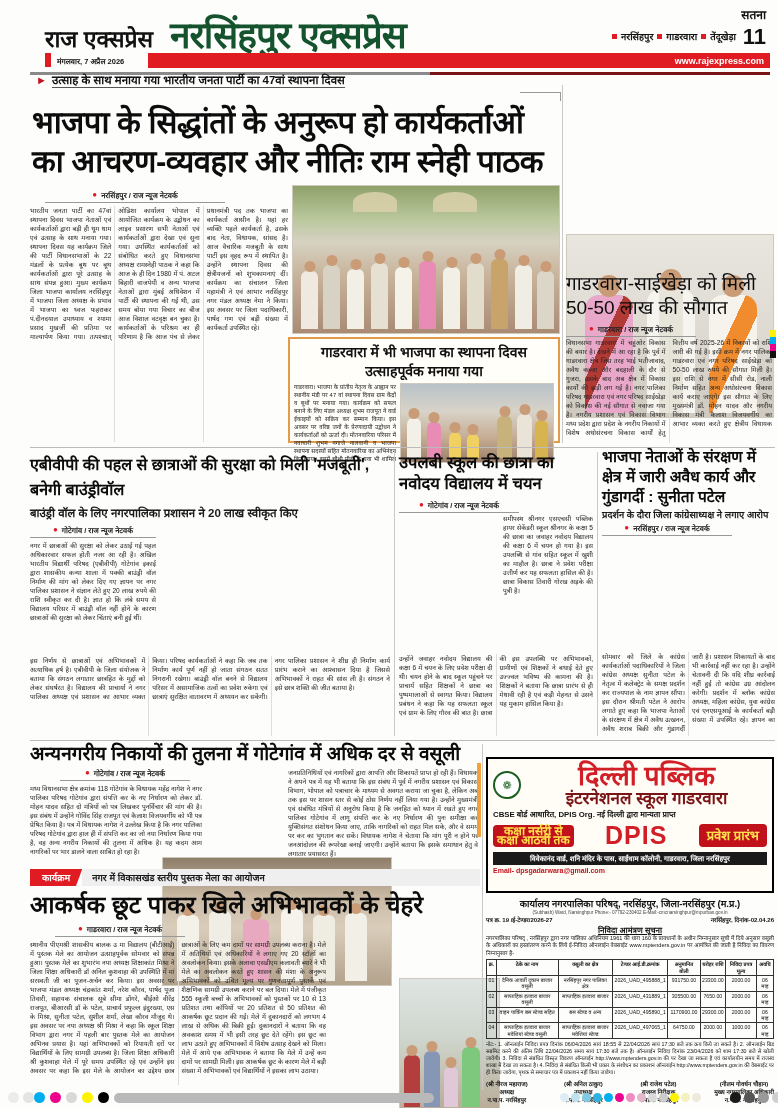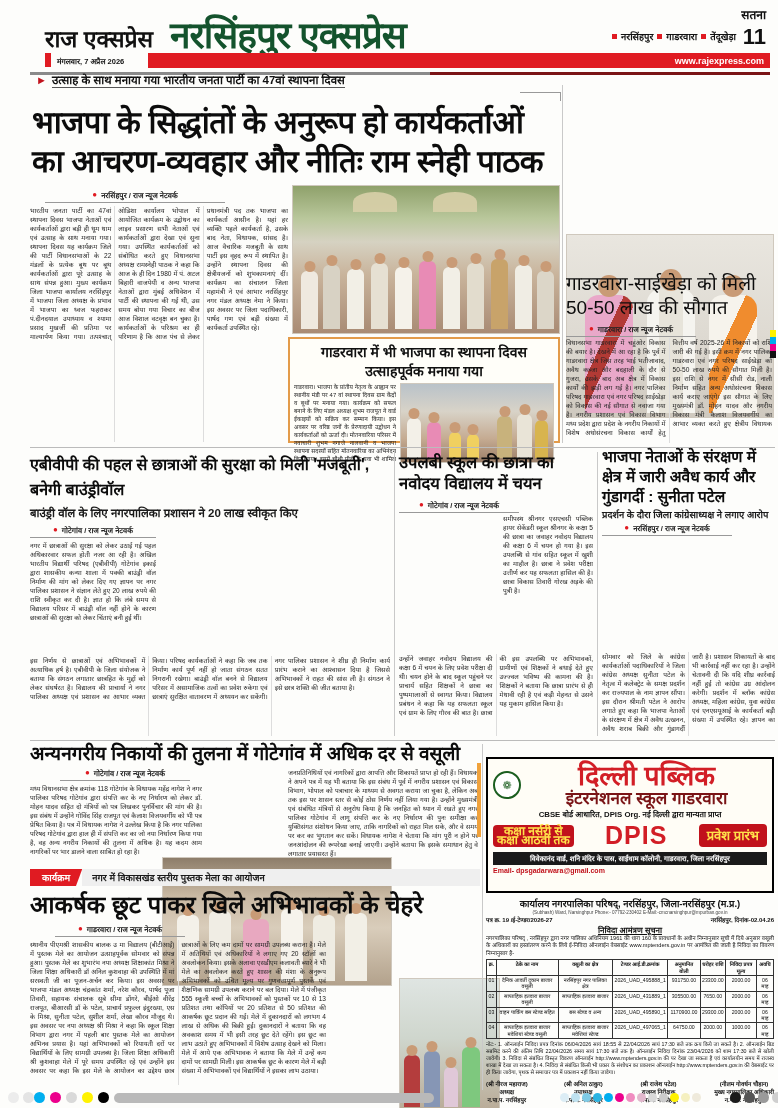--- a/index.html
+++ b/index.html
@@ -52,21 +52,21 @@
   
   .lblrow{display:flex;align-items:stretch;height:17px;}
   .lbl{background:#e01b22;color:#fff;font-weight:bold;font-size:9.5px;display:flex;align-items:center;
        padding:0 12px;clip-path:polygon(0 0,100% 0,88% 100%,0 100%);}
   .lblkick{background:#efefef;flex:1;display:flex;align-items:center;font-weight:bold;font-size:9.5px;
            padding-left:10px;color:#1a1a1a;}
   
   .ad{border:2px solid #000;background:#fffdf6;}
   .ad-t1{color:#d21e26;font-weight:900;font-size:27px;line-height:28px;text-align:center;letter-spacing:0;}
   .ad-t2{color:#7a1416;font-weight:900;font-size:17px;line-height:18px;text-align:center;}
-  .ad-sub{font-weight:bold;font-size:7.8px;text-align:center;color:#111;}
+  .ad-sub{font-weight:bold;font-size:7.8px;text-align:left;color:#111;}
   .ad-badge{background:#c1121c;color:#ffe24a;font-weight:900;font-size:12px;text-align:center;
             border-radius:4px;padding:2px 4px;line-height:9px;}
   .ad-badge.big{font-size:13px;line-height:15px;padding:4px 8px;}
   .ad-dpis{color:#d21e26;font-weight:900;font-size:25px;letter-spacing:1px;}
   .ad-addr{background:#1a1a1a;color:#fff;font-weight:bold;font-size:7px;text-align:center;padding:2px 2px;}
   .ad-mob{font-weight:900;font-size:10.5px;color:#000;}
   .ad-email{font-weight:bold;font-size:7px;color:#c1121c;}
   .ad-logo{width:24px;height:24px;border-radius:50%;border:2px solid #1b5e20;display:flex;align-items:center;
            justify-content:center;font-size:11px;color:#1b5e20;background:#fff;}
   

